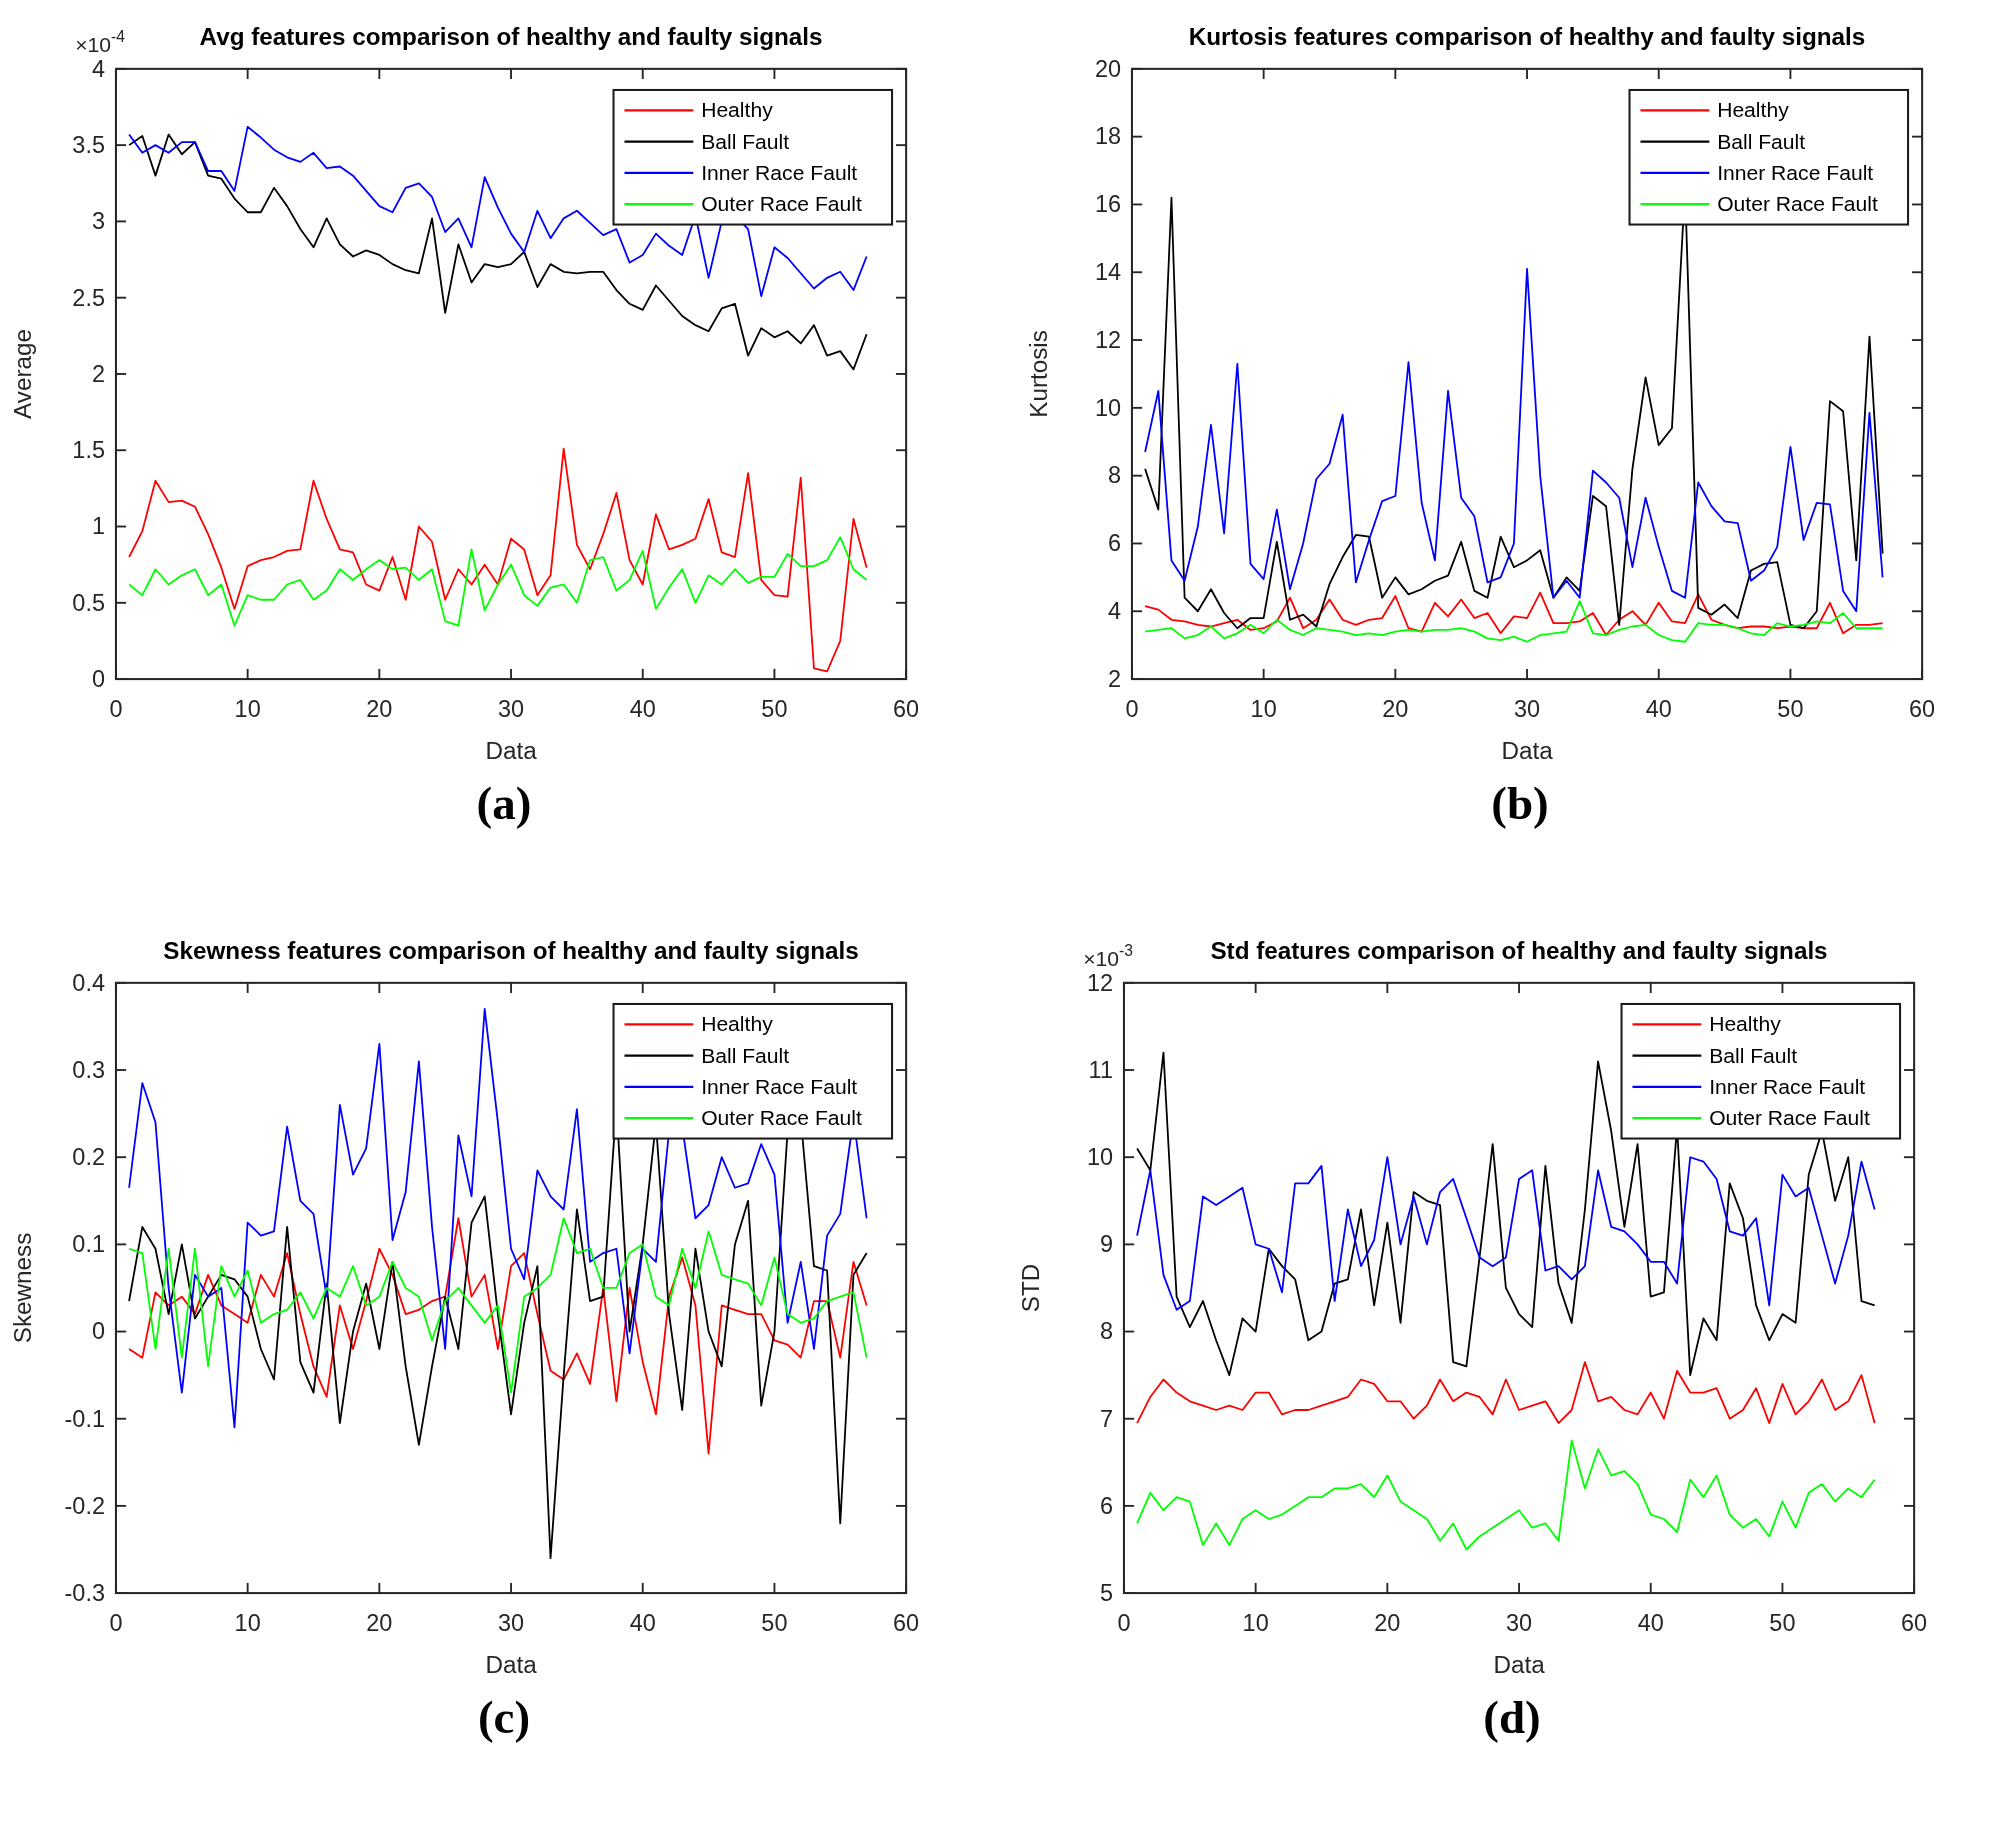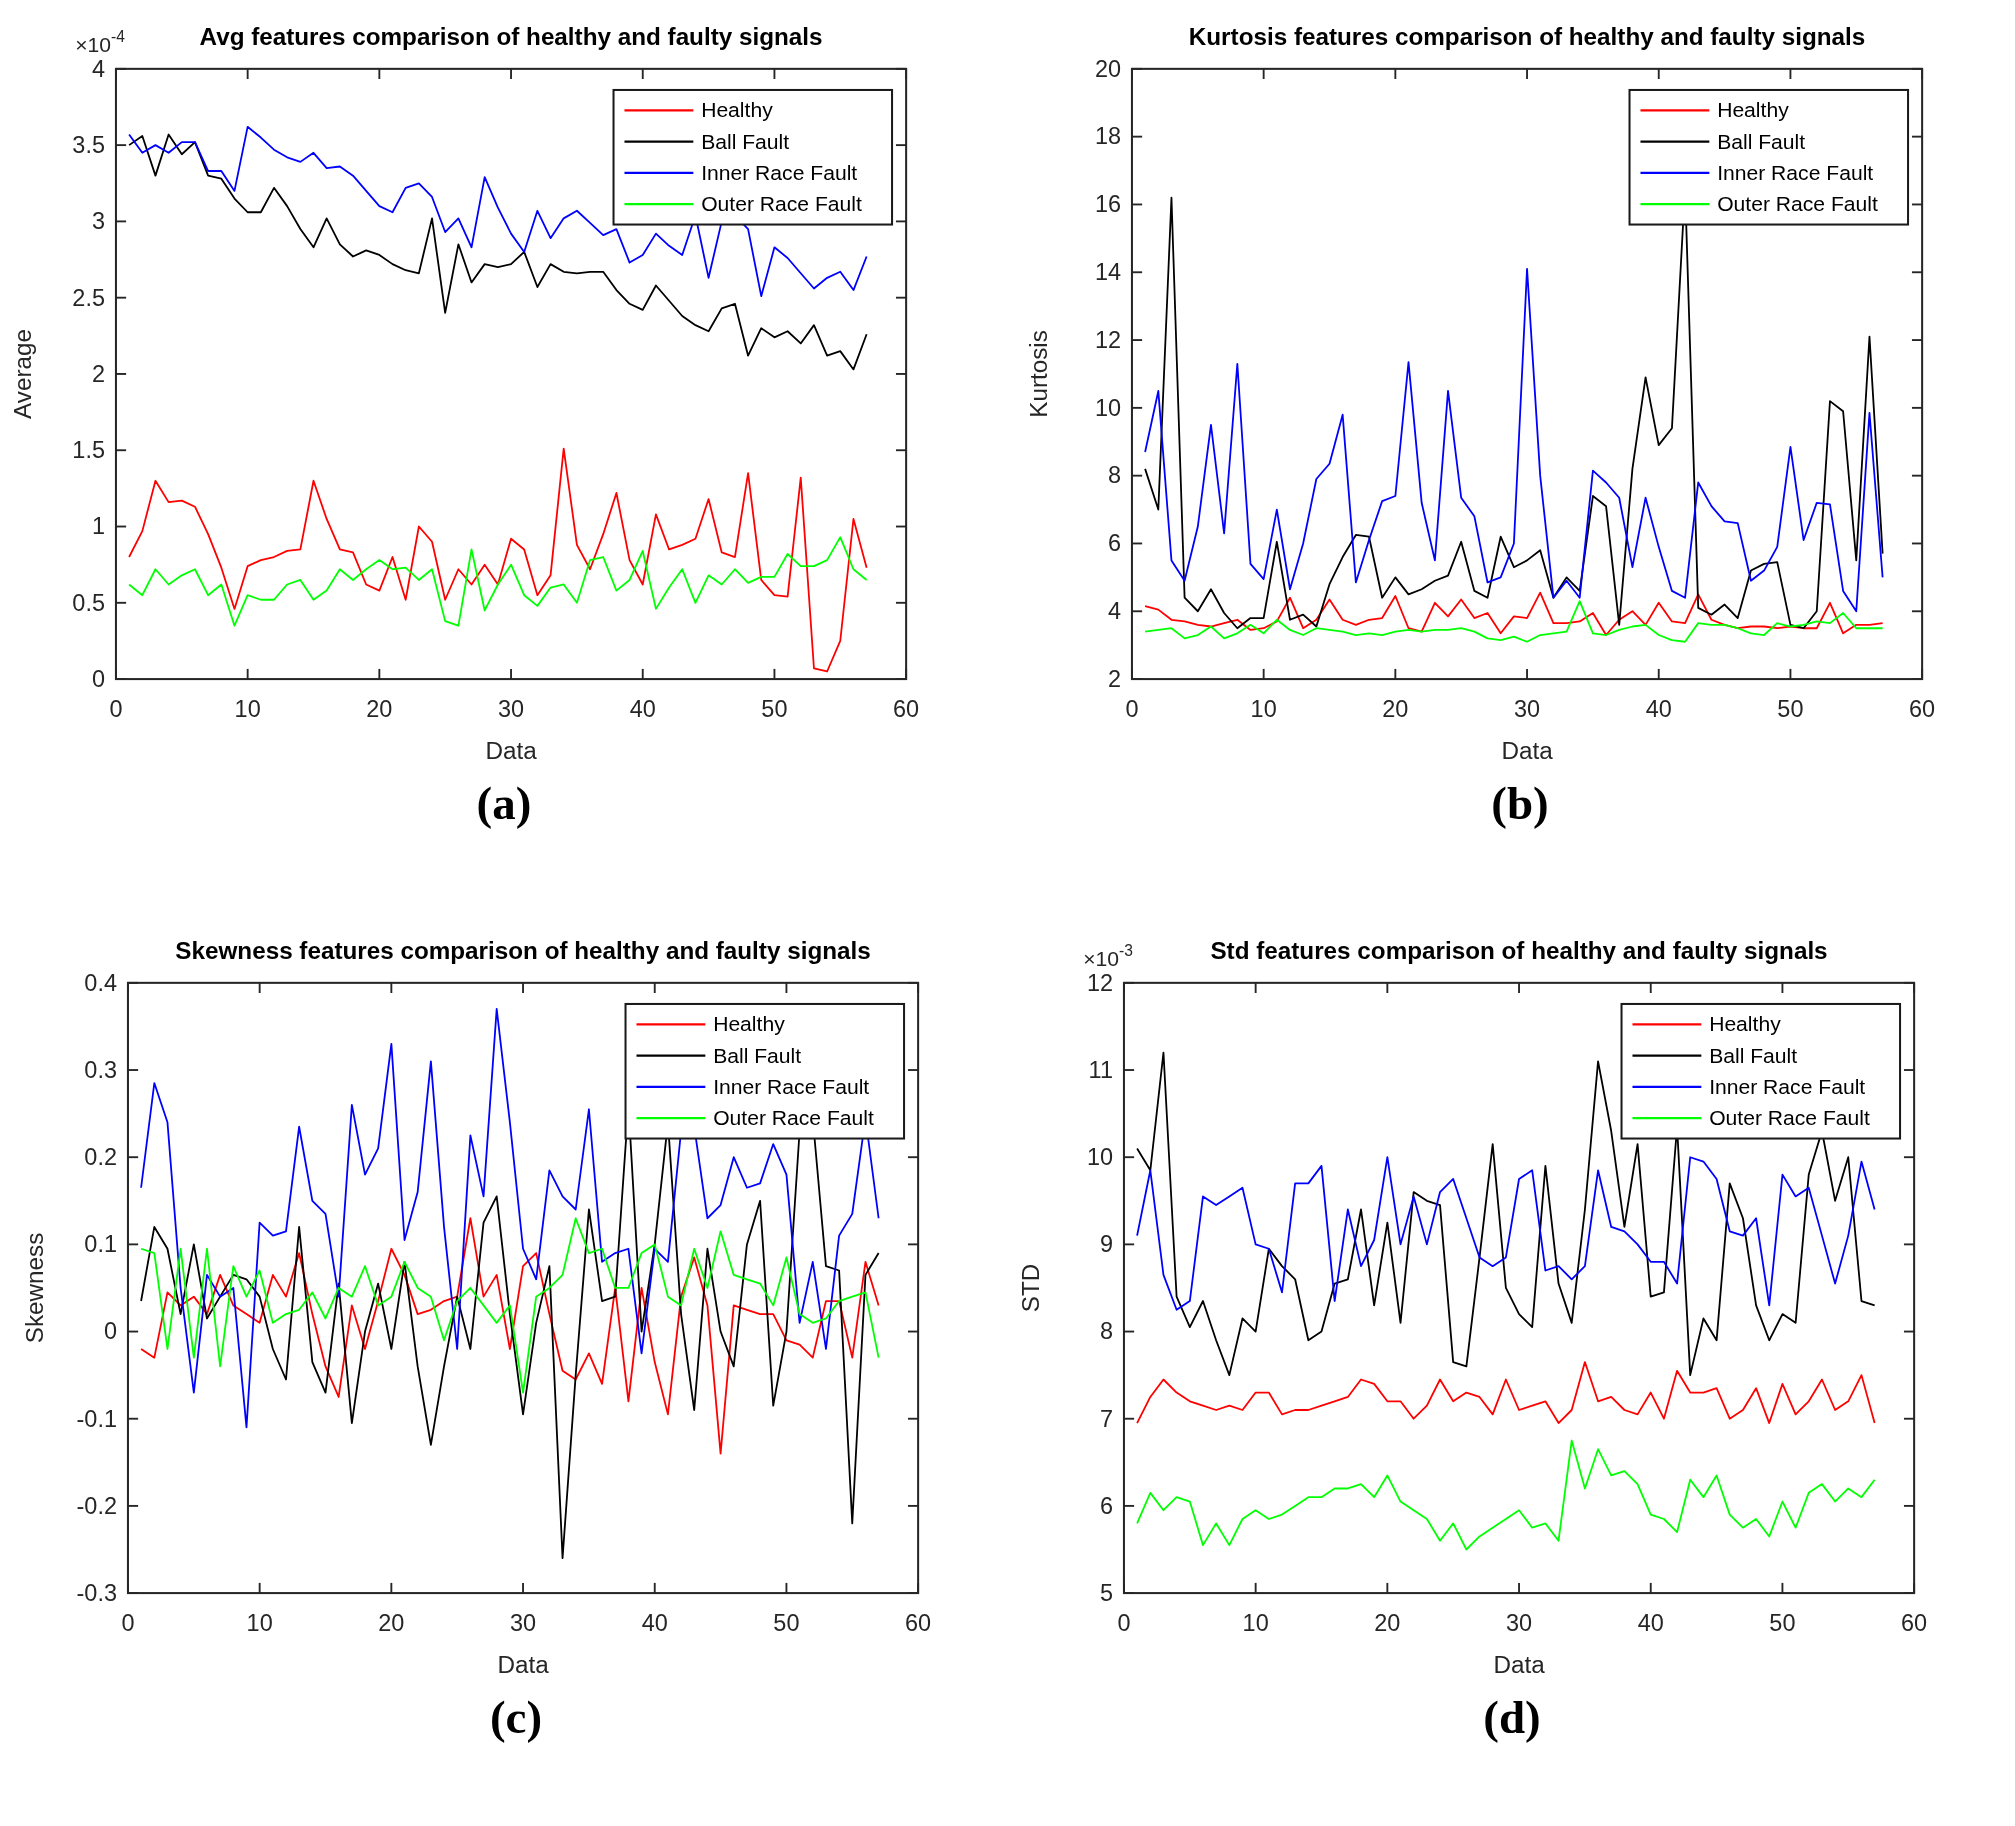--- a/index.html
+++ b/index.html
@@ -177,21 +177,21 @@
             <text x="896" y="190" fill="#000000" font-family="&quot;Liberation Sans&quot;,&quot;DejaVu Sans&quot;,sans-serif" font-size="27">Ball Fault</text>
             <line x1="798" y1="221" x2="886" y2="221" stroke="#0000ff" stroke-width="3"></line>
             <text x="896" y="230" fill="#000000" font-family="&quot;Liberation Sans&quot;,&quot;DejaVu Sans&quot;,sans-serif" font-size="27">Inner Race Fault</text>
             <line x1="798" y1="261" x2="886" y2="261" stroke="#00ff00" stroke-width="3"></line>
             <text x="896" y="270" fill="#000000" font-family="&quot;Liberation Sans&quot;,&quot;DejaVu Sans&quot;,sans-serif" font-size="27">Outer Race Fault</text>
           </g>
         </svg>
       </div>
     <div class="caption">(b)</div>
   </section>
-  <section class="panel" style="left:12px;top:914px">
+  <section class="panel" style="left:0;top:914px">
     <div class="chart-host">
         <svg viewBox="0 0 1288 1167" width="1008" height="913">
           <rect x="0" y="0" width="1288" height="1167" fill="#ffffff"></rect>
           <clipPath id="clip-c">
             <rect x="148" y="88" width="1010" height="780"></rect>
           </clipPath>
           <text x="653" y="58" fill="#000000" font-family="&quot;Liberation Sans&quot;,&quot;DejaVu Sans&quot;,sans-serif" text-anchor="middle" font-size="31" font-weight="700">Skewness features comparison of healthy and faulty signals</text>
           <g stroke="#262626" stroke-width="2.4">
             <line x1="148" y1="868" x2="148" y2="855"></line>
             <line x1="148" y1="88" x2="148" y2="101"></line>

